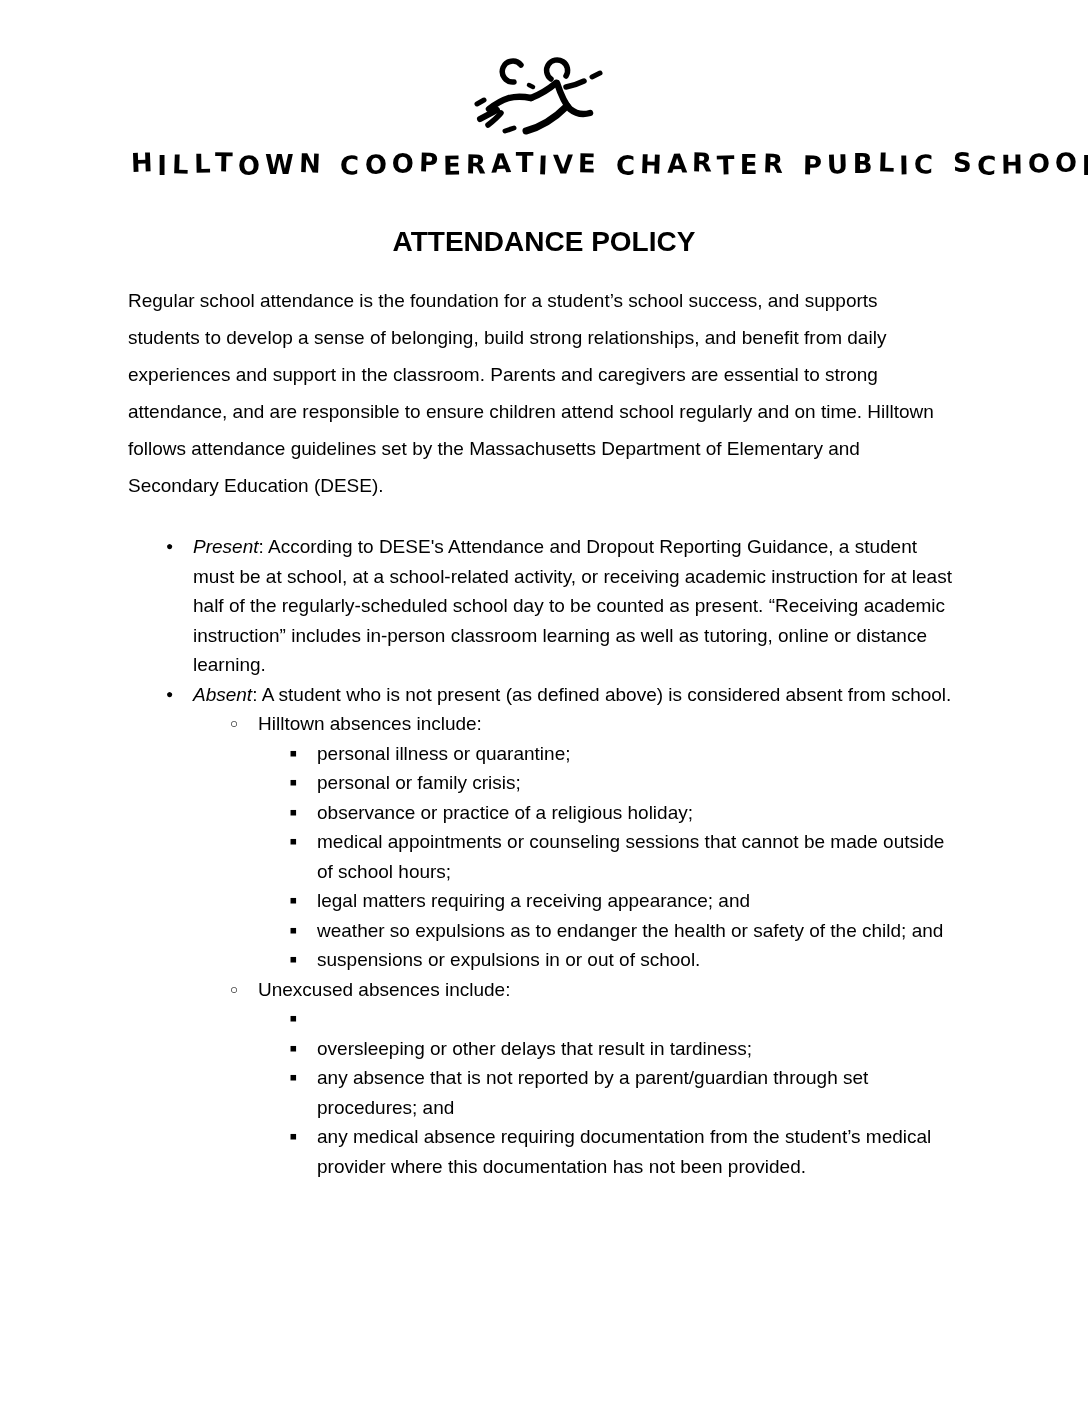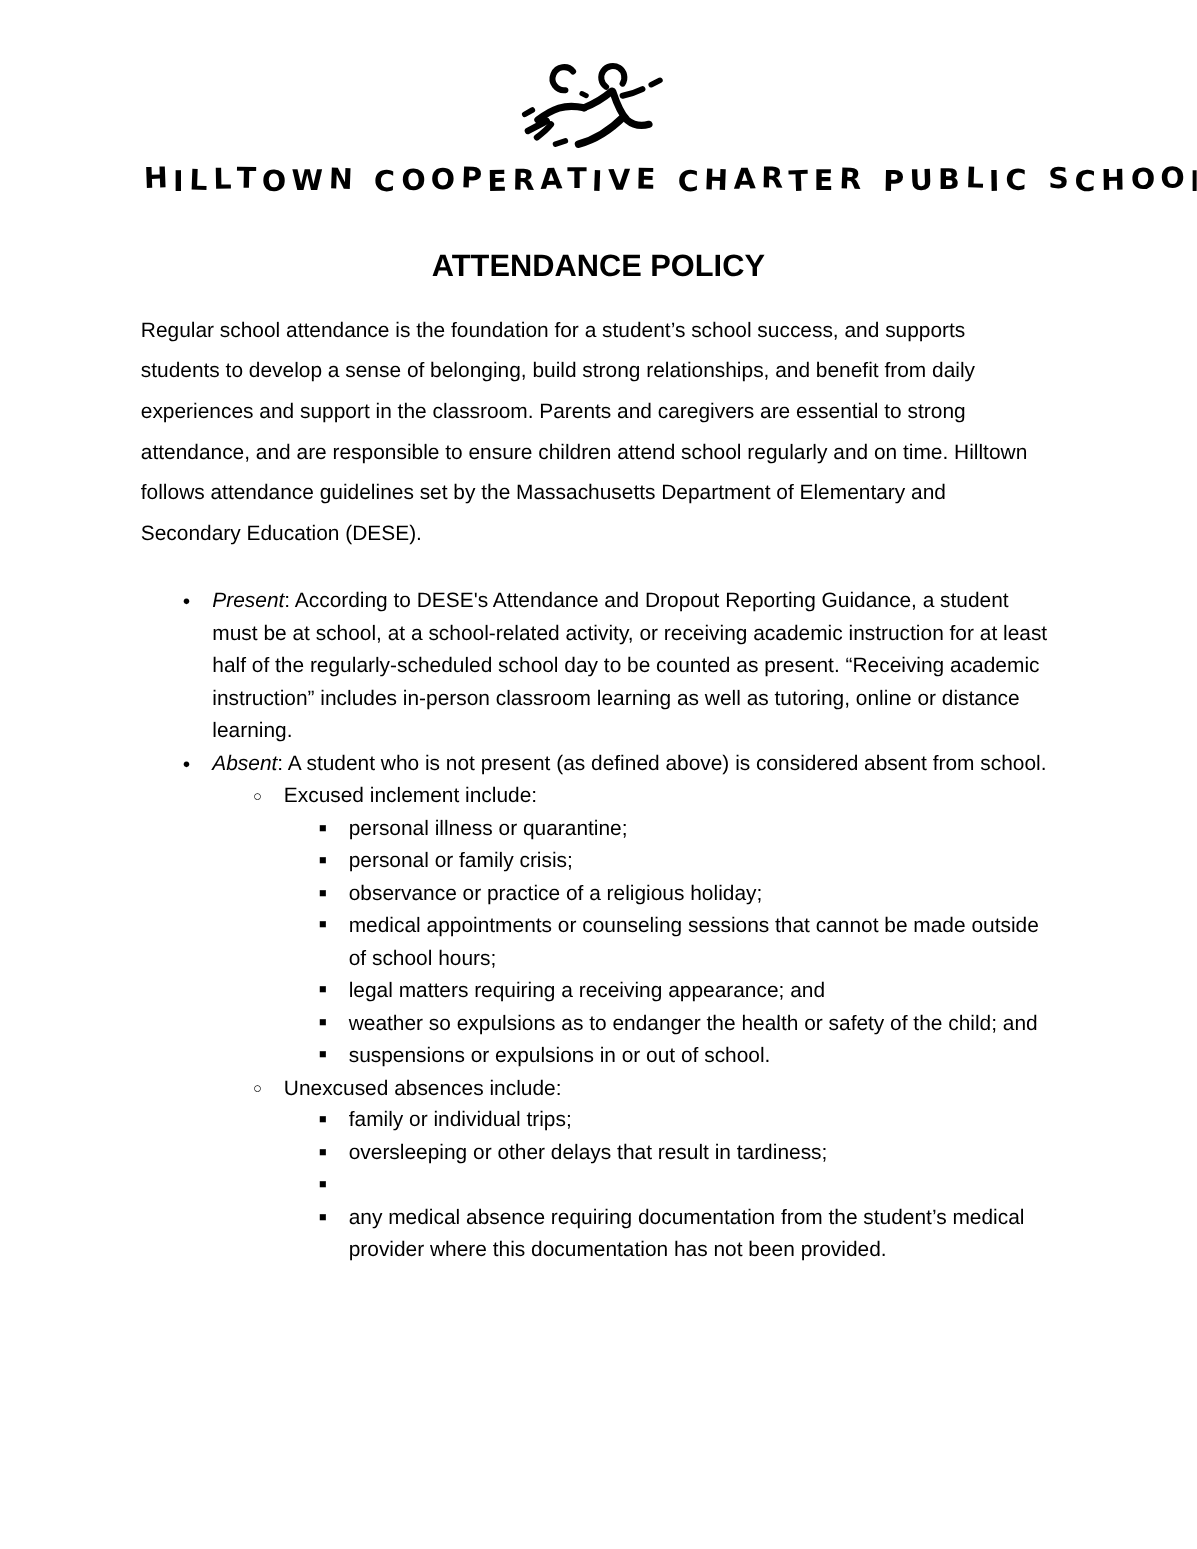--- a/index.html
+++ b/index.html
@@ -100,21 +100,21 @@
       <p class="t"><em class="term">Present</em><span>: According to DESE's Attendance and Dropout Reporting Guidance, a student must be at school, at a school-related activity, or receiving academic instruction for at least half of the regularly-scheduled school day to be counted as present. “Receiving academic instruction” includes in-person classroom learning as well as tutoring, online or distance learning.</span></p>
     </div>
 
     <div class="li l1">
       <span class="m">●</span>
       <p class="t"><em class="term">Absent</em><span>: A student who is not present (as defined above) is considered absent from school.</span></p>
     </div>
 
     <div class="li l2">
       <span class="m">○</span>
-      <p class="t">Excused inclement include:</p>
+      <p class="t">Hilltown absences include:</p>
     </div>
 
     <div class="li l3">
       <span class="m">■</span>
       <p class="t">personal illness or quarantine;</p>
     </div>
     <div class="li l3">
       <span class="m">■</span>
       <p class="t">personal or family crisis;</p>
     </div>
@@ -139,28 +139,28 @@
       <p class="t">suspensions or expulsions in or out of school.</p>
     </div>
 
     <div class="li l2">
       <span class="m">○</span>
       <p class="t">Unexcused absences include:</p>
     </div>
 
     <div class="li l3">
       <span class="m">■</span>
-      <p class="t">family or individual trips;</p>
     </div>
     <div class="li l3">
       <span class="m">■</span>
       <p class="t">oversleeping or other delays that result in tardiness;</p>
     </div>
     <div class="li l3">
       <span class="m">■</span>
+      <p class="t">any absence that is not reported by a parent/guardian through set procedures; and</p>
     </div>
     <div class="li l3">
       <span class="m">■</span>
       <p class="t">any medical absence requiring documentation from the student’s medical provider where this documentation has not been provided.</p>
     </div>
 
   </div>
 </div>
 
 </body></html>

